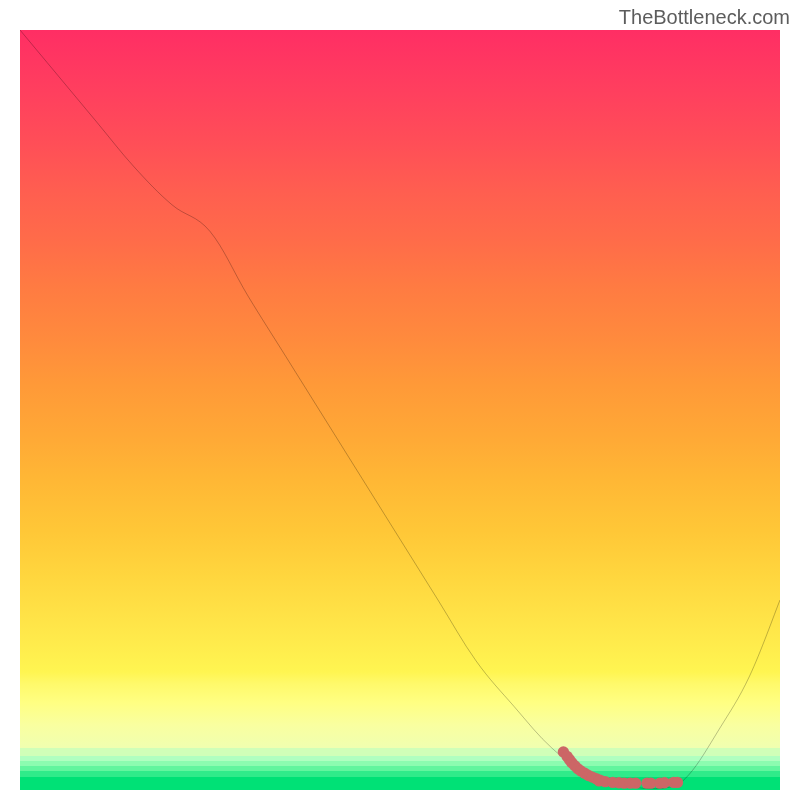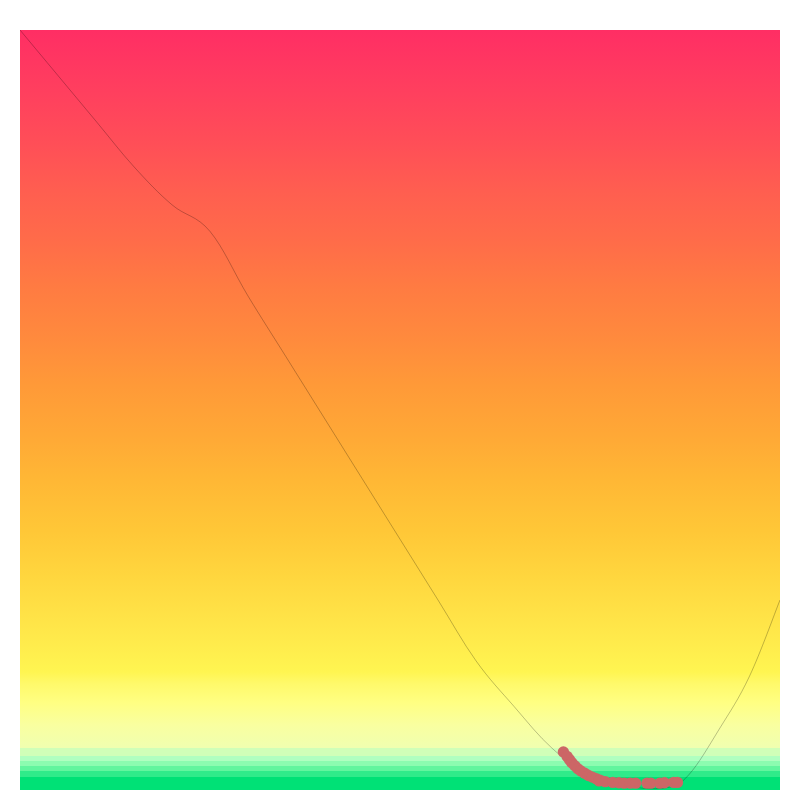--- a/index.html
+++ b/index.html
@@ -94,20 +94,21 @@
     position: absolute;
     left: 0; top: 0;
     width: 100%;
     height: 100%;
   }
 </style>
 </head>
 <body>
 
 <div class="container">
+  <div class="watermark">TheBottleneck.com</div>
 
   <div class="plot-area">
     <div class="bg-upper"></div>
     <div class="bg-pale"></div>
     <div class="bg-green-bands"></div>
     <svg class="curve" viewBox="0 0 100 100" preserveAspectRatio="none">
       <path id="curve-path" fill="none" stroke="#000" stroke-width="0.25" vector-effect="non-scaling-stroke" d="M 0 0 C 0.8999999999999999 1.08, 3.2 3.84, 5 6 C 6.8 8.16, 8.2 9.84, 10 12 C 11.8 14.16, 13.2 16.02, 15 18 C 16.8 19.98, 18.2 21.47, 20 23 C 21.8 24.53, 23.2 24.34, 25 26.5 C 26.8 28.66, 28.2 32.03, 30 35 C 31.8 37.97, 33.2 40.120000000000005, 35 43.00000000000001 C 36.8 45.88000000000001, 38.2 48.120000000000005, 40 51 C 41.8 53.879999999999995, 43.2 56.12, 45 59 C 46.8 61.88, 48.199999999999996 64.12, 50 67 C 51.800000000000004 69.88, 53.20000000000001 72.12, 55.00000000000001 75 C 56.800000000000004 77.88, 58.2 80.48, 60 83 C 61.8 85.52, 63.2 86.93, 65 89 C 66.8 91.07, 68.2 92.88, 70 94.5 C 71.8 96.12, 73.2 97.1, 75 98 C 76.8 98.9, 78.2 99.194, 80 99.5 C 81.8 99.806, 83.56 99.97, 85 99.7 C 86.44 99.43, 86.74 99.386, 88 98 C 89.26 96.614, 90.56 94.34, 92 92 C 93.44 89.66, 94.56 88.06, 96 85 C 97.44 81.94, 99.28 76.8, 100 75"></path>
     </svg>
     <svg class="markers" viewBox="0 0 100 100" preserveAspectRatio="none">
       <g id="markers-g">

